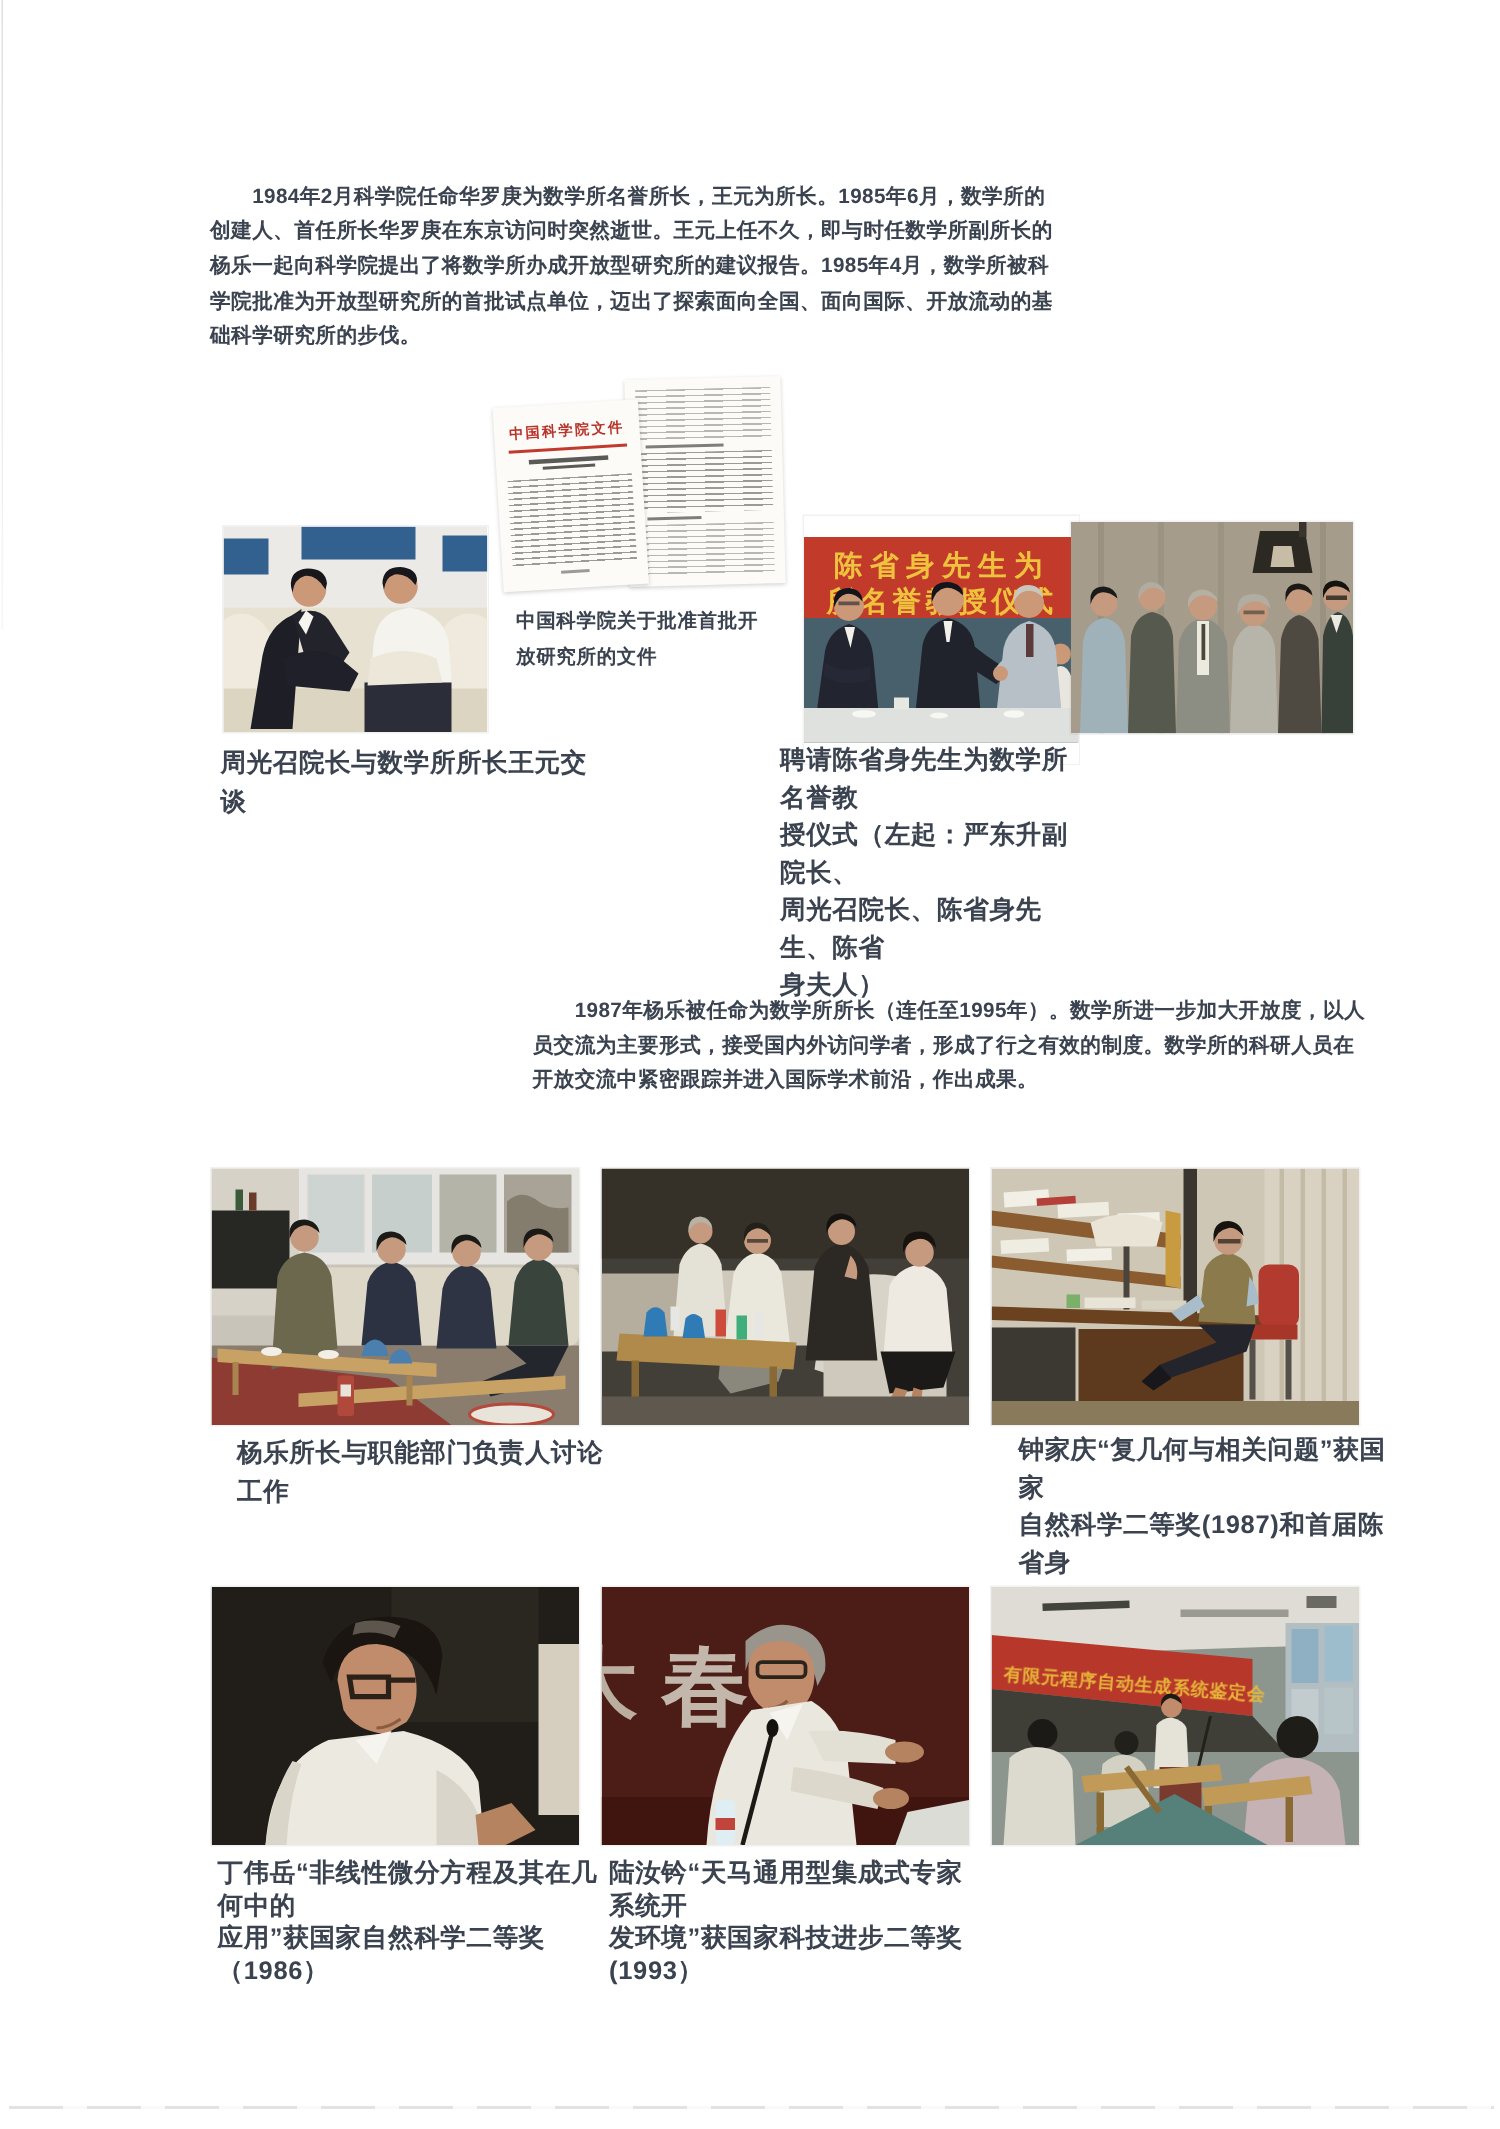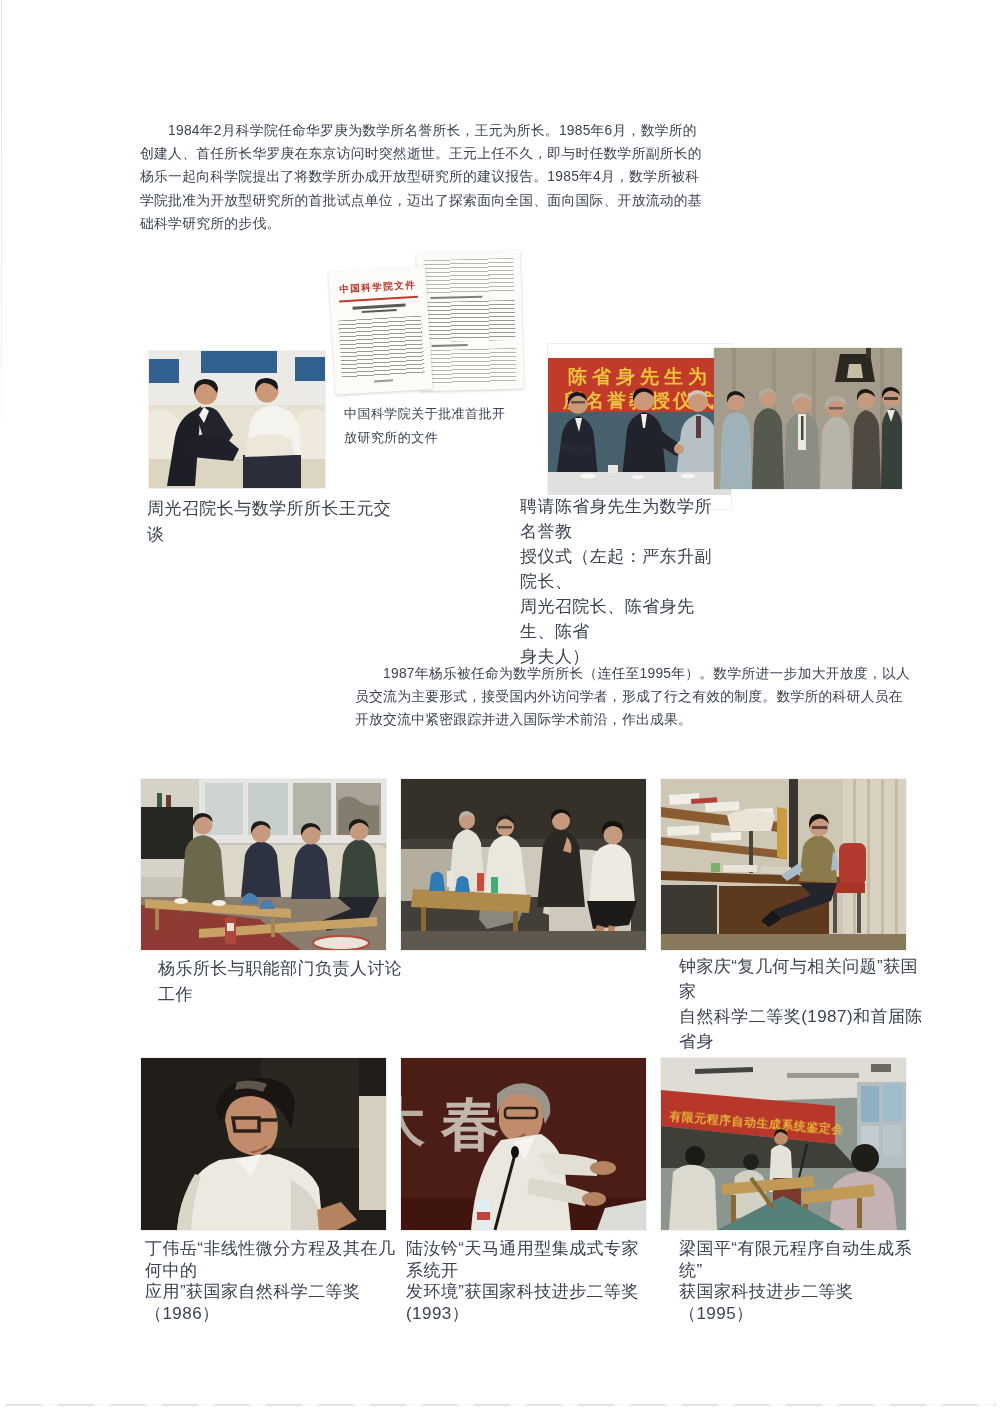--- a/index.html
+++ b/index.html
@@ -1,19 +1,19 @@
 <!DOCTYPE html>
 <html><head>
 <meta charset="utf-8">
 <style>
   *{margin:0;padding:0;box-sizing:border-box}
   html,body{background:#ffffff}
   body{font-family:"Liberation Sans","DejaVu Sans",sans-serif}
   .sheet{position:relative;width:1000px;height:1419px;margin:0 auto;background:#fff;overflow:hidden}
-  .txt{position:absolute;color:#3a434f;font-weight:400;white-space:pre-line}
+  .txt{position:absolute;color:#3a434f;font-weight:700;white-space:pre-line}
   .para{font-size:13.8px;line-height:23.2px;letter-spacing:.25px;text-align:left}
   .cap{font-size:17px;letter-spacing:.45px;line-height:25.5px}
   .lh24{line-height:24px}
   .lh22{line-height:21.5px}
   .lh25{line-height:25px}
   .ph{position:absolute;overflow:hidden;box-shadow:0 0 0 1px rgba(120,120,120,.10)}
   .ph svg{display:block;width:100%;height:100%}
   
   .doc{position:absolute;left:328px;top:252px;width:196px;height:146px}
   .doc .pg{position:absolute;background:#fcfbf7;box-shadow:0 1px 3px rgba(0,0,0,.18)}
@@ -80,21 +80,21 @@
       <path d="M40 88 Q60 78 78 88 L90 98 84 110 42 106 Z" fill="#20202a"></path>
       <path d="M96 132 L100 78 Q102 60 116 56 L124 54 Q146 58 150 76 L152 100 146 132 Z" fill="#f5f3ed"></path>
       <circle cx="118" cy="40" r="11.5" fill="#cb9878"></circle>
       <path d="M106 38 Q106 27 118 27 Q129 28 129 36 L128 39 Q122 31 114 32 Q108 34 107 42 Z" fill="#17171c"></path>
       <rect x="94" y="104" width="58" height="33" fill="#2b2d38"></rect>
       <path d="M98 88 Q120 78 142 88 L146 104 96 106 Z" fill="#ece7d9"></path>
     </svg>
   </div>
   <p class="txt cap" style="left:147px;top:496px;width:260px">周光召院长与数学所所长王元交谈</p>
 
-  <div class="ph" style="left:548px;top:344px;width:183px;height:165px">
+  <div class="ph" style="left:536px;top:344px;width:183px;height:165px">
     <svg viewBox="0 0 183 137">
       <rect width="183" height="137" fill="#47606c"></rect>
       <rect width="183" height="54" fill="#c13a2a"></rect>
       <text class="bt" x="92" y="25" font-size="19" letter-spacing="5" text-anchor="middle" fill="#efc23d">陈省身先生为</text>
       <text class="bt" x="92" y="49" font-size="19" letter-spacing="3" text-anchor="middle" fill="#efc23d">所名誉教授仪式</text>
       <circle cx="171" cy="78" r="7" fill="#cb9878"></circle>
       <path d="M162 118 Q162 86 171 86 Q181 86 181 118 Z" fill="#e8e6de"></path>
       <path d="M8 120 L14 76 Q17 62 30 58 Q44 62 46 78 L50 120 Z" fill="#222430"></path>
       <path d="M27 60 L34 60 31 74 Z" fill="#f2f0e8"></path>
       <path d="M14 84 Q28 92 44 86 L44 95 Q28 101 13 93 Z" fill="#262836"></path>
@@ -373,17 +373,15 @@
       <path d="M168 172 L172 128 Q186 112 204 114 Q226 118 232 136 L236 172 Z" fill="#c5b2b4"></path>
       <path d="M60 126 L152 118 154 129 62 137 Z" fill="#c09a56"></path>
       <path d="M140 134 L212 126 214 138 142 146 Z" fill="#c09a56"></path>
       <rect x="70" y="137" width="5" height="30" fill="#8a6a34"></rect>
       <rect x="142" y="146" width="5" height="26" fill="#8a6a34"></rect>
       <rect x="196" y="140" width="5" height="30" fill="#8a6a34"></rect>
       <path d="M56 172 L122 138 184 172 Z" fill="#56817a"></path>
       <path d="M90 120 L112 150" stroke="#8a6a34" stroke-width="4"></path>
     </svg>
   </div>
-  <p class="txt cap lh22" style="left:679px;top:1238px;width:245px">梁国平“有限元程序自动生成系统”
-获国家科技进步二等奖（1995）</p>
 
   <div class="scanline"></div>
 </div>
 
 </body></html>

